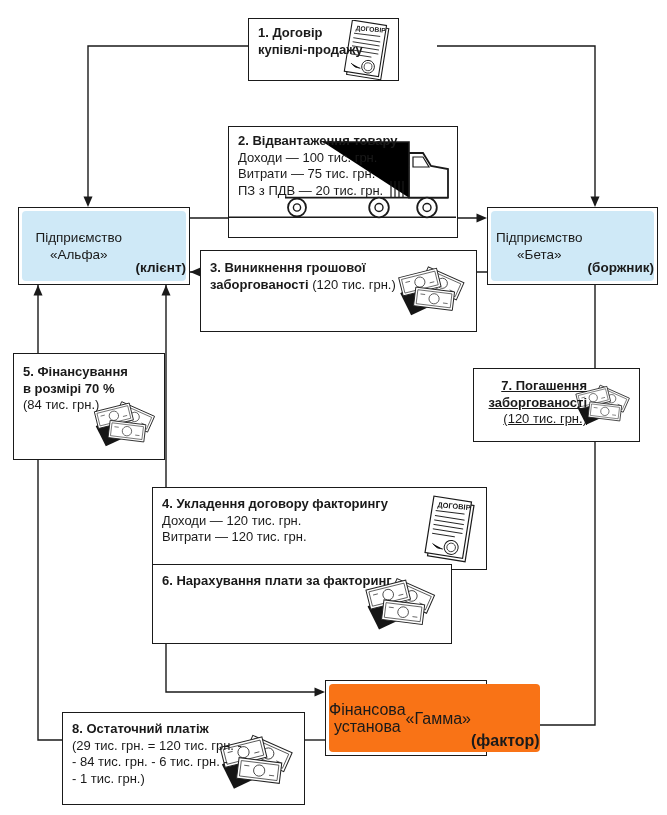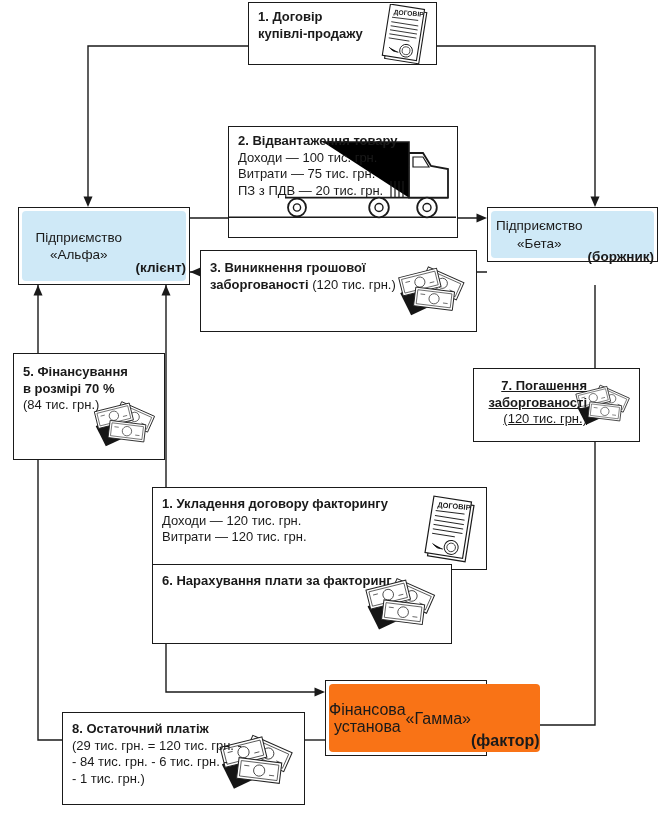--- a/index.html
+++ b/index.html
@@ -98,21 +98,21 @@
       <polygon points="590.5,196.5 599.5,196.5 595,207"></polygon>
       <polygon points="476.5,213.5 476.5,222.5 487,218"></polygon>
       <polygon points="200.5,267.5 200.5,276.5 190,272"></polygon>
       <polygon points="33.5,295.5 42.5,295.5 38,285"></polygon>
       <polygon points="161.5,295.5 170.5,295.5 166,285"></polygon>
       <polygon points="314.5,687.5 314.5,696.5 325,692"></polygon>
       <polygon points="497.5,720.5 497.5,729.5 487,725"></polygon>
     </g>
   </svg>
 
-  <div class="box step" style="left:248px;top:2px;width:189px;height:63px">
+  <div class="box step" style="left:248px;top:18px;width:151px;height:63px">
     <svg class="icon" style="right:5px;top:1px" width="52" height="60" viewBox="0 0 54 66">
         <use href="#contract"></use>
       </svg>
     <div class="txt">
       <div class="b">1. Договір</div>
       <div class="b">купівлі-продажу</div>
     </div>
   </div>
 
   <div class="box step" style="left:228px;top:126px;width:230px;height:112px">
@@ -127,21 +127,21 @@
     </div>
   </div>
 
   <div class="box entity" style="left:18px;top:207px;width:172px;height:78px">
     <div class="entity-fill" style="background:#cfe9f7">
       <div>Підприємство «Альфа»</div>
       <div class="role">(клієнт)</div>
     </div>
   </div>
 
-  <div class="box entity" style="left:487px;top:207px;width:171px;height:55px">
+  <div class="box entity" style="left:487px;top:207px;width:171px;height:78px">
     <div class="entity-fill" style="background:#cfe9f7">
       <div>Підприємство «Бета»</div>
       <div class="role">(боржник)</div>
     </div>
   </div>
 
   <div class="box step" style="left:200px;top:250px;width:277px;height:82px">
     <svg class="icon" style="right:4px;top:3px" width="78" height="74" viewBox="0 0 100 86">
         <use href="#money"></use>
       </svg>
@@ -171,21 +171,21 @@
       <div class="b">заборгованості</div>
       <div>(120 тис. грн.)</div>
     </div>
   </div>
 
   <div class="box step" style="left:152px;top:487px;width:335px;height:83px">
     <svg class="icon" style="right:9px;top:6px" width="54" height="70" viewBox="0 0 54 66">
         <use href="#contract"></use>
       </svg>
     <div class="txt" style="padding-top:8px">
-      <div class="b">1. Укладення договору факторингу</div>
+      <div class="b">4. Укладення договору факторингу</div>
       <div>Доходи — 120 тис. грн.</div>
       <div>Витрати — 120 тис. грн.</div>
     </div>
   </div>
 
   <div class="box step" style="left:152px;top:564px;width:300px;height:80px">
     <svg class="icon" style="right:8px;top:3px" width="82" height="72" viewBox="0 0 100 86">
         <use href="#money"></use>
       </svg>
     <div class="txt" style="padding-top:8px">

